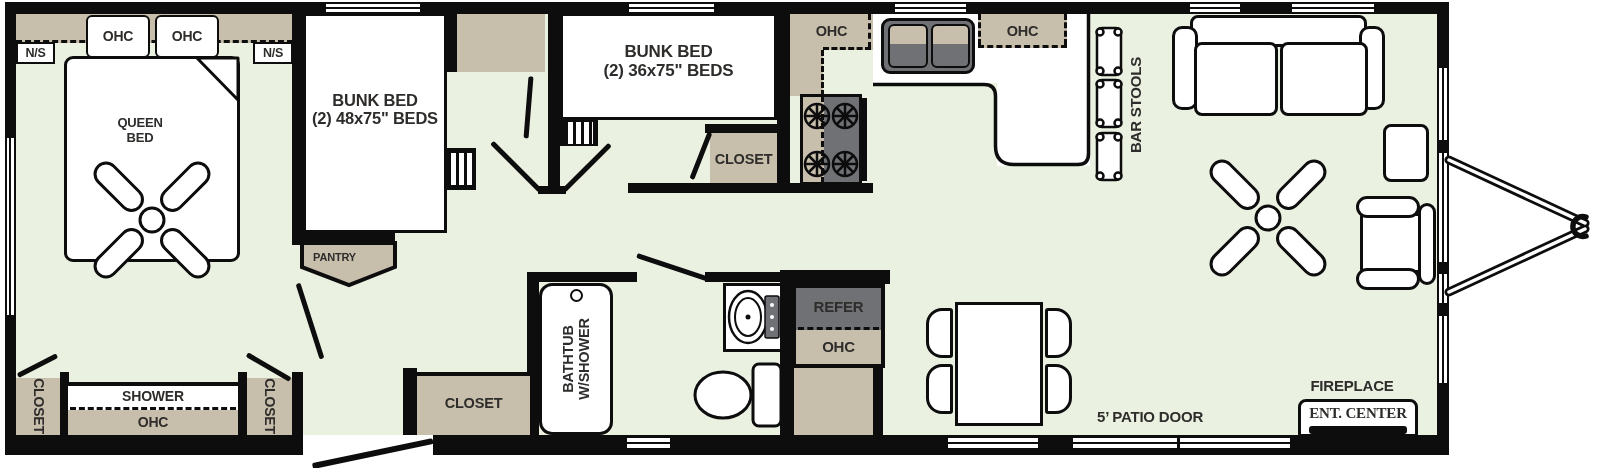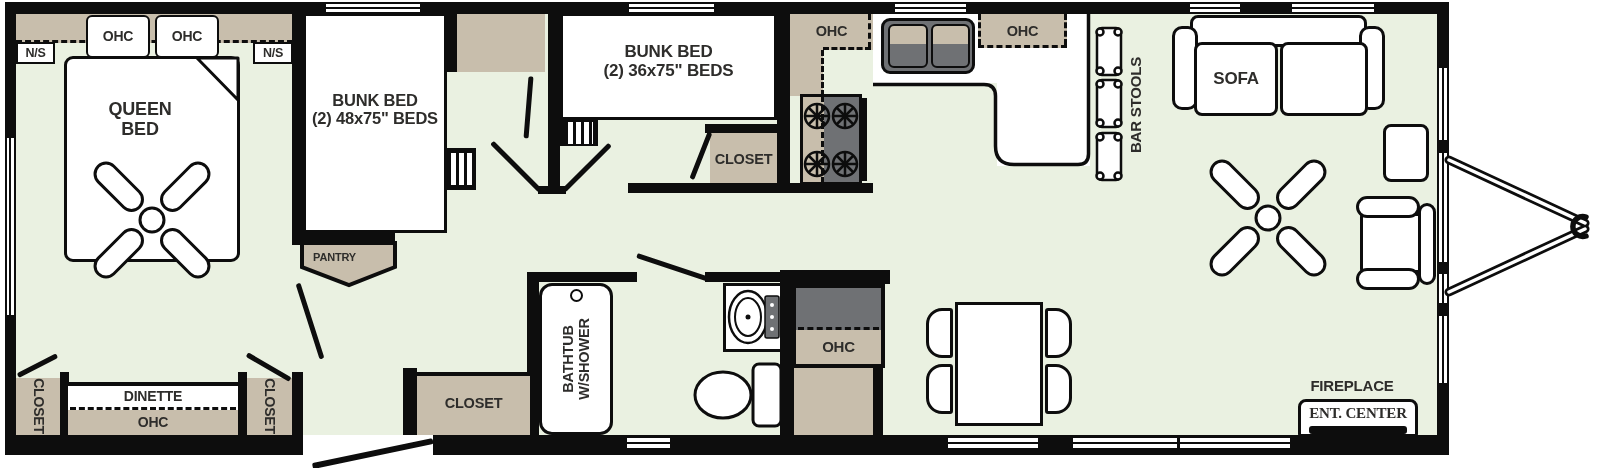--- a/index.html
+++ b/index.html
@@ -60,21 +60,21 @@
   <div class="lbl" style="left:253px;top:42px;width:40px;height:22px;font-size:12.5px;">N/S</div>
   <div class="wbox" style="left:86px;top:15px;width:64px;height:43px;border-width:2.5px;border-radius:6px;"></div>
   <div class="lbl" style="left:86px;top:15px;width:64px;height:43px;font-size:14px;">OHC</div>
   <div class="wbox" style="left:155px;top:15px;width:64px;height:43px;border-width:2.5px;border-radius:6px;"></div>
   <div class="lbl" style="left:155px;top:15px;width:64px;height:43px;font-size:14px;">OHC</div>
 
   <div class="wbox" style="left:64px;top:56px;width:176px;height:206px;border-radius:9px;"></div>
   <svg style="left:193px;top:54px;" width="50" height="50">
     <polygon points="4,4 45,4 45,46" fill="#ffffff" stroke="#0d0d0d" stroke-width="3" stroke-linejoin="round"></polygon>
   </svg>
-  <div class="lbl" style="left:64px;top:96px;width:152px;height:46px;font-size:18px;">QUEEN
+  <div class="lbl" style="left:64px;top:108px;width:152px;height:46px;font-size:13px;">QUEEN
 BED</div>
   <svg style="left:77px;top:145px;" width="150" height="150" viewBox="0 0 150 150">
     <g transform="translate(75,75)" fill="#ffffff" stroke="#0d0d0d" stroke-width="3">
       <g transform="rotate(45)">
           <rect x="18" y="-11" width="58" height="22" rx="11"></rect>
         </g>
       <g transform="rotate(135)">
           <rect x="18" y="-11" width="58" height="22" rx="11"></rect>
         </g>
       <g transform="rotate(225)">
@@ -87,21 +87,21 @@
     </g>
   </svg>
 
   <div class="tan" style="left:16px;top:378px;width:44px;height:57px;"></div>
   <div class="lbl rotcw" style="left:10px;top:398px;width:56px;height:16px;font-size:14px;">CLOSET</div>
   <div class="tan" style="left:246px;top:378px;width:47px;height:57px;"></div>
   <div class="lbl rotcw" style="left:241px;top:398px;width:56px;height:16px;font-size:14px;">CLOSET</div>
   <div class="wall" style="left:60px;top:372px;width:9px;height:63px;"></div>
   <div class="wall" style="left:238px;top:372px;width:9px;height:63px;"></div>
   <div class="abs" style="left:68px;top:382px;width:170px;height:53px;background:#fff;border-top:4px solid #0d0d0d;box-sizing:border-box;">
-    <div class="lbl" style="left:0;top:0;width:170px;height:21px;font-size:14px;">DINETTE</div>
+    <div class="lbl" style="left:0;top:0;width:170px;height:21px;font-size:14px;">SHOWER</div>
     <div class="dash-t" style="left:2px;top:21px;width:166px;height:0;"></div>
     <div class="tan" style="left:0;top:24px;width:170px;height:25px;"></div>
     <div class="lbl" style="left:0;top:24px;width:170px;height:25px;font-size:14px;">OHC</div>
   </div>
   <div class="door" style="left:57px;top:353px;width:44px;transform:rotate(152.8deg);"></div>
   <div class="door" style="left:247px;top:352px;width:50px;transform:rotate(30.2deg);"></div>
 
   <div class="wall" style="left:292px;top:14px;width:11px;height:231px;"></div>
   <div class="wall" style="left:292px;top:372px;width:11px;height:63px;"></div>
   <div class="wbox" style="left:303px;top:13px;width:144px;height:220px;"></div>
@@ -244,39 +244,39 @@
     <ellipse cx="33" cy="37" rx="28" ry="23" fill="#fff" stroke="#0d0d0d" stroke-width="3"></ellipse>
   </svg>
 
   <div class="wall" style="left:403px;top:368px;width:14px;height:67px;"></div>
   <div class="abs" style="left:417px;top:372px;width:113px;height:63px;background:#c8beac;border-top:4px solid #0d0d0d;box-sizing:border-box;"></div>
   <div class="lbl" style="left:417px;top:374px;width:113px;height:59px;font-size:14.5px;">CLOSET</div>
 
   <div class="wall" style="left:780px;top:270px;width:14px;height:165px;"></div>
   <div class="wall" style="left:780px;top:270px;width:110px;height:14px;"></div>
   <div class="abs" style="left:792px;top:284px;width:93px;height:84px;border:4px solid #0d0d0d;box-sizing:border-box;background:#6f7174;">
+    <div class="lbl" style="left:0;top:0;width:85px;height:38px;font-size:15px;">REFER</div>
     <div class="dash-t" style="left:2px;top:39px;width:81px;height:0;"></div>
     <div class="tan" style="left:0;top:42px;width:85px;height:34px;"></div>
     <div class="lbl" style="left:0;top:42px;width:85px;height:34px;font-size:15px;">OHC</div>
   </div>
   <div class="tan" style="left:794px;top:368px;width:79px;height:67px;"></div>
   <div class="wall" style="left:873px;top:368px;width:10px;height:67px;"></div>
 
   <div class="wbox" style="left:955px;top:302px;width:88px;height:124px;"></div>
   <div class="abs" style="left:926px;top:308px;width:27px;height:50px;background:#fff;border:3px solid #0d0d0d;border-radius:16px 3px 3px 16px;box-sizing:border-box;"></div>
   <div class="abs" style="left:926px;top:364px;width:27px;height:50px;background:#fff;border:3px solid #0d0d0d;border-radius:16px 3px 3px 16px;box-sizing:border-box;"></div>
   <div class="abs" style="left:1045px;top:308px;width:27px;height:50px;background:#fff;border:3px solid #0d0d0d;border-radius:3px 16px 16px 3px;box-sizing:border-box;"></div>
   <div class="abs" style="left:1045px;top:364px;width:27px;height:50px;background:#fff;border:3px solid #0d0d0d;border-radius:3px 16px 16px 3px;box-sizing:border-box;"></div>
 
   <div class="wbox" style="left:1190px;top:15px;width:177px;height:32px;border-radius:8px;"></div>
   <div class="wbox" style="left:1172px;top:26px;width:26px;height:84px;border-radius:10px;"></div>
   <div class="wbox" style="left:1359px;top:26px;width:26px;height:84px;border-radius:10px;"></div>
   <div class="wbox" style="left:1194px;top:42px;width:84px;height:74px;border-radius:8px;"></div>
   <div class="wbox" style="left:1280px;top:42px;width:88px;height:74px;border-radius:8px;"></div>
-  <div class="lbl" style="left:1194px;top:42px;width:84px;height:74px;font-size:17px;">SOFA</div>
 
   <svg style="left:1193px;top:143px;" width="150" height="150" viewBox="0 0 150 150">
     <g transform="translate(75,75)" fill="#ffffff" stroke="#0d0d0d" stroke-width="3">
       <g transform="rotate(45)">
           <rect x="18" y="-11" width="58" height="22" rx="11"></rect>
         </g>
       <g transform="rotate(135)">
           <rect x="18" y="-11" width="58" height="22" rx="11"></rect>
         </g>
       <g transform="rotate(225)">
@@ -294,20 +294,21 @@
   <div class="wbox" style="left:1360px;top:213px;width:62px;height:60px;border-radius:4px;"></div>
   <div class="wbox" style="left:1356px;top:196px;width:64px;height:22px;border-radius:11px;"></div>
   <div class="wbox" style="left:1356px;top:268px;width:64px;height:22px;border-radius:11px;"></div>
   <div class="wbox" style="left:1418px;top:203px;width:18px;height:82px;border-radius:9px;"></div>
 
   <div class="lbl" style="left:1290px;top:378px;width:124px;height:17px;font-size:15px;">FIREPLACE</div>
   <div class="wbox" style="left:1298px;top:399px;width:120px;height:38px;border-radius:8px 8px 3px 3px;font-family:Liberation Serif, serif;">
     <div class="lbl" style="left:0;top:1px;width:114px;height:20px;font-size:15px;">ENT. CENTER</div>
     <div class="wall" style="left:8px;top:24px;width:98px;height:8px;border-radius:3px;"></div>
   </div>
+  <div class="lbl" style="left:1060px;top:409px;width:180px;height:17px;font-size:15px;">5’ PATIO DOOR</div>
 
   <svg style="left:1449px;top:138px;" width="152" height="175">
     <g stroke-linecap="round">
       <line x1="0" y1="22" x2="136" y2="85" stroke="#0d0d0d" stroke-width="9"></line>
       <line x1="0" y1="154" x2="136" y2="91" stroke="#0d0d0d" stroke-width="9"></line>
       <line x1="0" y1="22" x2="136" y2="85" stroke="#ffffff" stroke-width="3.5"></line>
       <line x1="0" y1="154" x2="136" y2="91" stroke="#ffffff" stroke-width="3.5"></line>
       <path d="M137,79 a10,10 0 1 0 0,19" fill="none" stroke="#0d0d0d" stroke-width="5.5"></path>
     </g>
   </svg>

